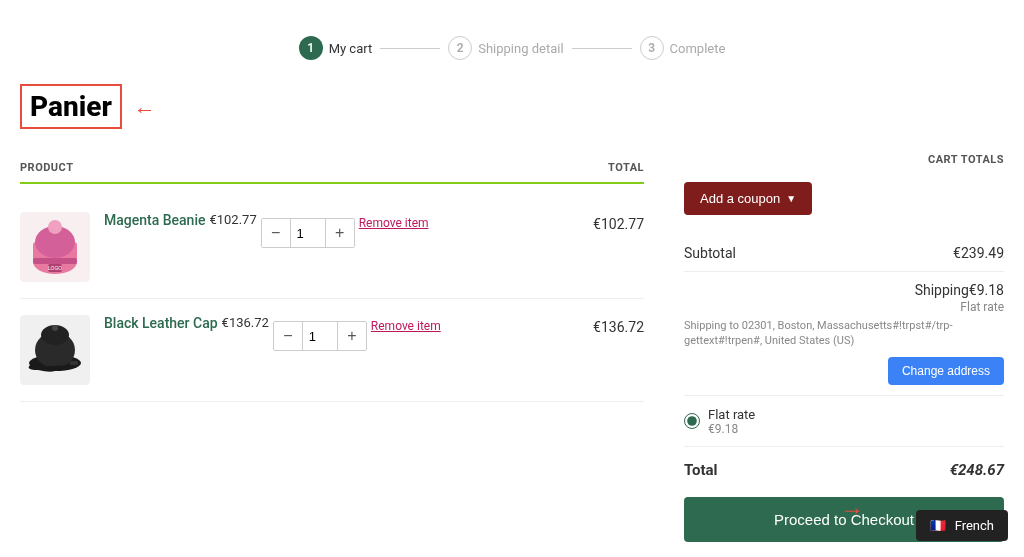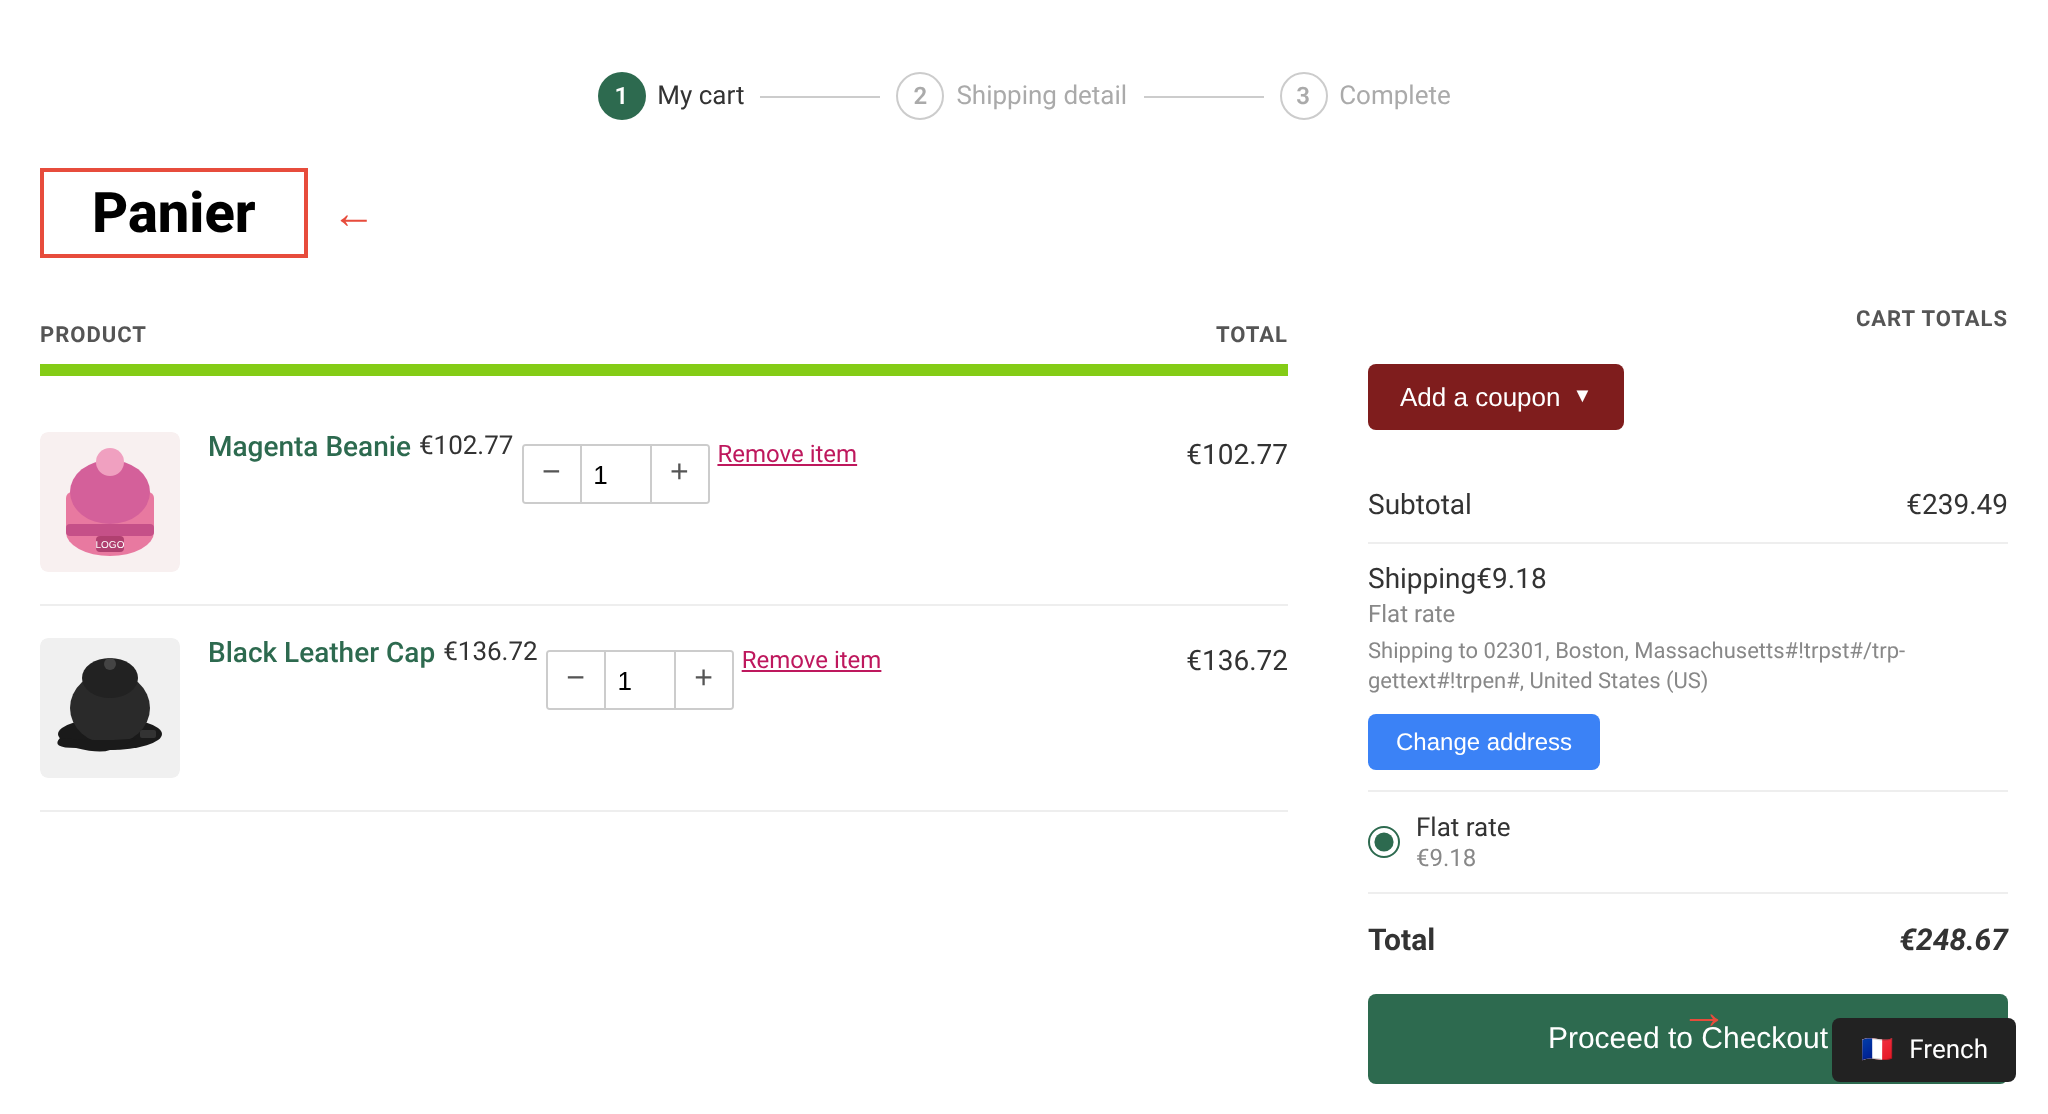--- a/index.html
+++ b/index.html
@@ -12,31 +12,31 @@
     .step { display: flex; align-items: center; gap: 6px; }
     .step-num { width: 24px; height: 24px; border-radius: 50%; display: flex; align-items: center; justify-content: center; font-size: 12px; font-weight: 600; }
     .step-num.active { background: #2d6a4f; color: #fff; }
     .step-num.inactive { background: #fff; color: #aaa; border: 1px solid #ccc; }
     .step-label { font-size: 13px; color: #333; }
     .step-label.inactive { color: #aaa; }
     .step-divider { width: 60px; height: 1px; background: #ccc; margin: 0 8px; }
 
     
     .page-title-row { display: flex; align-items: center; gap: 12px; margin-bottom: 24px; }
-    .page-title-box { border: 2px solid #e74c3c; padding: 4px 24px; display: inline-block; }
+    .page-title-box { border: 2px solid #e74c3c; padding: 4px 8px; display: inline-block; }
     .page-title-box h1 { font-size: 28px; font-weight: 800; color: #000; }
     .arrow-icon { color: #e74c3c; font-size: 22px; }
 
     
     .main-layout { display: flex; gap: 40px; align-items: flex-start; }
     .cart-section { flex: 1; }
     .totals-section { width: 320px; flex-shrink: 0; }
 
     
-    .cart-header { display: flex; justify-content: space-between; padding: 8px 0; border-bottom: 6px solid #84cc16; margin-bottom: 12px; }
+    .cart-header { display: flex; justify-content: space-between; padding: 8px 0; border-bottom: 2px solid #84cc16; margin-bottom: 12px; }
     .cart-header-product { font-size: 11px; font-weight: 700; color: #555; text-transform: uppercase; letter-spacing: 0.5px; }
     .cart-header-total { font-size: 11px; font-weight: 700; color: #555; text-transform: uppercase; letter-spacing: 0.5px; }
 
     
     .cart-item { display: flex; align-items: flex-start; justify-content: space-between; padding: 16px 0; border-bottom: 1px solid #eee; }
     .cart-item-left { display: flex; align-items: flex-start; gap: 14px; }
     .product-image { width: 70px; height: 70px; border-radius: 4px; overflow: hidden; display: flex; align-items: center; justify-content: center; }
 
     
     .beanie-img { width: 70px; height: 70px; }
@@ -198,21 +198,21 @@
         <span class="chevron-down">▼</span>
       </button>
 
       
       <div class="totals-row">
         <span class="totals-label">Subtotal</span>
         <span class="totals-value">€239.49</span>
       </div>
 
       
-      <div class="totals-row" style="flex-direction: column; align-items: flex-start;">
+      <div class="totals-row" style="flex-direction: column; align-items: flex-end;">
         <div style="display:flex; justify-content:space-between;">
           <span class="totals-label">Shipping</span>
           <span class="totals-value">€9.18</span>
         </div>
         <span class="totals-sublabel">Flat rate</span>
         <span class="shipping-address">Shipping to 02301, Boston, Massachusetts#!trpst#/trp-gettext#!trpen#, United States (US)</span>
         <button class="change-address-btn">Change address</button>
       </div>
 
       

